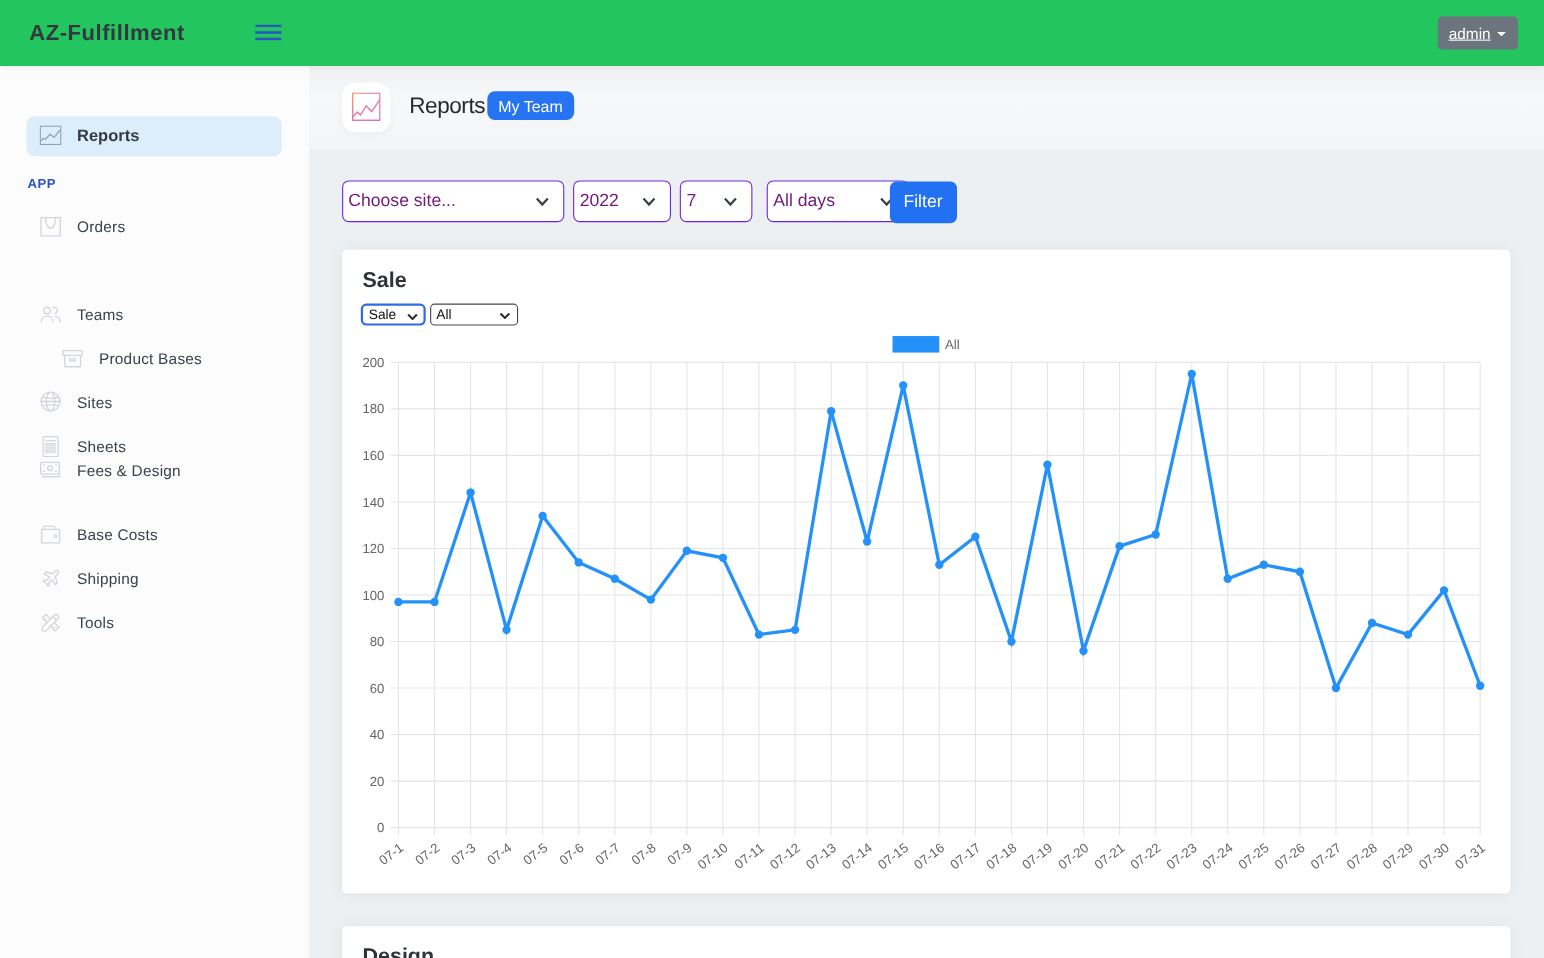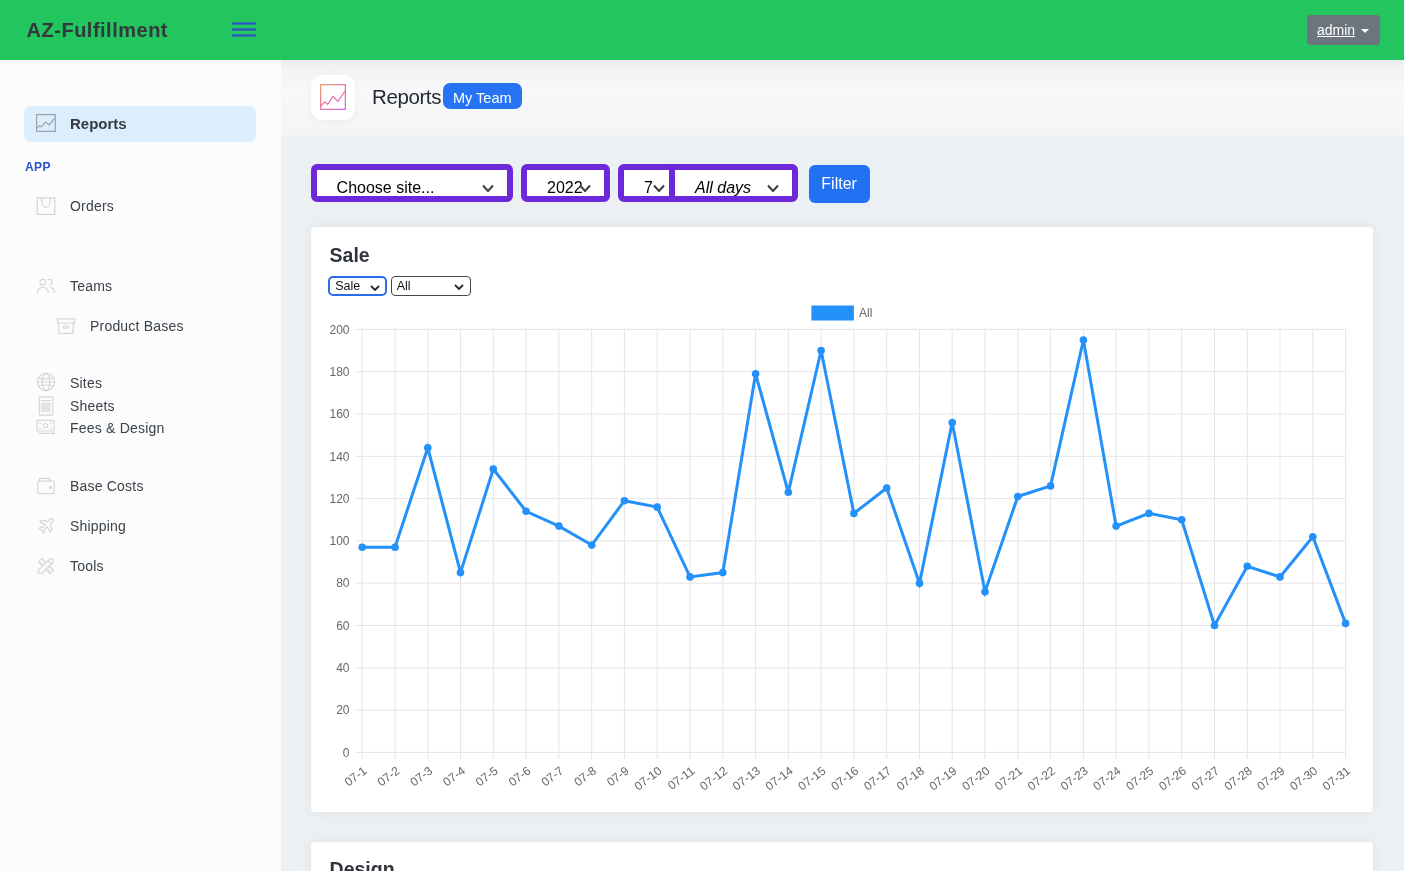--- a/index.html
+++ b/index.html
@@ -13,21 +13,21 @@
 .sechead { position:absolute; left:25px; font-size:12px; font-weight:700; color:#2b52c6; letter-spacing:0.4px; }
 .active-item { position:absolute; left:24px; top:46.3px; width:231.5px; height:36px; background:#dcedfb; border-radius:7px; }
 .mi { position:absolute; left:0; width:281px; height:40px; }
 .mi svg { position:absolute; left:36px; top:10.4px; }
 .mi .txt { position:absolute; left:70px; top:12.6px; font-size:14px; color:#3a424a; letter-spacing:0.2px; }
 .band { position:absolute; left:0; top:60px; width:1404px; height:76px; background:linear-gradient(180deg,#eff1f3 0%,#f6f8f9 40%,#f3f5f7 100%); }
 .main { position:absolute; left:281px; top:60px; width:1123px; height:811px; }
 .iconbox { position:absolute; left:29.6px; top:15.4px; width:44.8px; height:44.8px; background:#fff; border-radius:12px; box-shadow:0 2px 8px rgba(0,0,0,0.04); }
 .ptitle { position:absolute; left:91px; top:25px; font-size:20.5px; font-weight:500; color:#26292e; letter-spacing:-0.4px; }
 .myteam { position:absolute; left:162px; top:23px; height:26px; background:#2674f4; border-radius:7px; color:#fff; font-size:14.5px; font-weight:500; line-height:30px; padding:0 10px; }
-.fsel { position:absolute; top:104px; height:37.5px; background:#fff; border:6px solid #6d28d9; border-radius:6px; font-size:16px; color:#000000; line-height:35.5px; padding-left:20px; }
+.fsel { position:absolute; top:104px; height:37.5px; background:#fff; border:1px solid #6d28d9; border-radius:6px; font-size:16px; color:#701a75; line-height:35.5px; padding-left:5px; }
 .fsel .chev { position:absolute; right:12px; top:14px; }
 .filterbtn { position:absolute; left:527.6px; top:105px; width:61px; height:37.5px; background:#2271f2; border-radius:6px; color:#fff; font-size:16px; text-align:center; line-height:37.5px; }
 .card { position:absolute; left:29.6px; background:#fff; border-radius:4px; box-shadow:0 0 14px rgba(0,0,0,0.05); width:1062px; }
 .card1 { top:166.5px; height:585.5px; }
 .card2 { top:782px; height:89px; }
 .ctitle { position:absolute; left:19px; font-size:19.5px; font-weight:700; color:#2f343a; }
 .nsel { position:absolute; font-size:12.5px; color:#101316; background:#fff; }
 </style>
 </head>
 <body>
@@ -59,21 +59,21 @@
       <span class="txt">Teams</span>
     </div>
 <div class="mi" style="top:245.6px;margin-left:20px;">
       <svg width="20" height="20" viewBox="0 0 20 20" fill="none" stroke="#d2d6da" stroke-width="1.2" stroke-linejoin="round" stroke-linecap="round">
         <rect x="1.4" y="2.8" width="17.2" height="4.2"></rect>
         <path d="M2.8 7 L2.8 16.4 A1 1 0 0 0 3.8 17.4 L16.2 17.4 A1 1 0 0 0 17.2 16.4 L17.2 7"></path>
         <rect x="7.2" y="10" width="5.6" height="2.2" rx="1.1"></rect>
       </svg>
       <span class="txt">Product Bases</span>
     </div>
-<div class="mi" style="top:302px;">
+<div class="mi" style="top:285px;">
       <svg width="20" height="20" viewBox="0 0 20 20" fill="none" stroke="#d2d6da" stroke-width="1.2" stroke-linejoin="round" stroke-linecap="round">
         <circle cx="10" cy="10" r="8.6"></circle>
         <ellipse cx="10" cy="10" rx="3.8" ry="8.6"></ellipse>
         <line x1="1.4" y1="10" x2="18.6" y2="10"></line>
         <path d="M2.8 5.8 C5.2 7.4 14.8 7.4 17.2 5.8"></path>
         <path d="M2.8 14.2 C5.2 12.6 14.8 12.6 17.2 14.2"></path>
       </svg>
       <span class="txt">Sites</span>
     </div>
 <div class="mi" style="top:325.6px;">
@@ -158,21 +158,21 @@
   <div class="myteam">My Team</div>
   <div class="fsel" style="left:29.6px;width:202px;">Choose site...<svg class="chev" width="14" height="9" viewBox="0 0 14 9" fill="none" stroke="#3a4046" stroke-width="2">
         <path d="M2 1.5 L7 7 L12 1.5"></path>
       </svg></div>
 <div class="fsel" style="left:240px;width:89px;">2022<svg class="chev" width="14" height="9" viewBox="0 0 14 9" fill="none" stroke="#3a4046" stroke-width="2">
         <path d="M2 1.5 L7 7 L12 1.5"></path>
       </svg></div>
 <div class="fsel" style="left:337px;width:66px;">7<svg class="chev" width="14" height="9" viewBox="0 0 14 9" fill="none" stroke="#3a4046" stroke-width="2">
         <path d="M2 1.5 L7 7 L12 1.5"></path>
       </svg></div>
-<div class="fsel" style="left:388px;width:129px;font-style:italic;">All days<svg class="chev" width="14" height="9" viewBox="0 0 14 9" fill="none" stroke="#3a4046" stroke-width="2">
+<div class="fsel" style="left:416px;width:129px;">All days<svg class="chev" width="14" height="9" viewBox="0 0 14 9" fill="none" stroke="#3a4046" stroke-width="2">
         <path d="M2 1.5 L7 7 L12 1.5"></path>
       </svg></div>
   <div class="filterbtn">Filter</div>
   <div class="card card1">
     <div class="ctitle" style="top:17px;">Sale</div>
     <div class="nsel" style="left:17.6px;top:49.8px;width:59px;height:20px;border:2px solid #2e6be6;border-radius:5px;line-height:16px;padding-left:5px;">Sale<span style="right:5px;top:7px;position:absolute;line-height:0;">
           <svg style="display:block" width="10" height="6" viewBox="0 0 10 6" fill="none" stroke="#2a2d30" stroke-width="1.9">
             <path d="M1 1 L5 5 L9 1"></path>
           </svg>
         </span></div>

